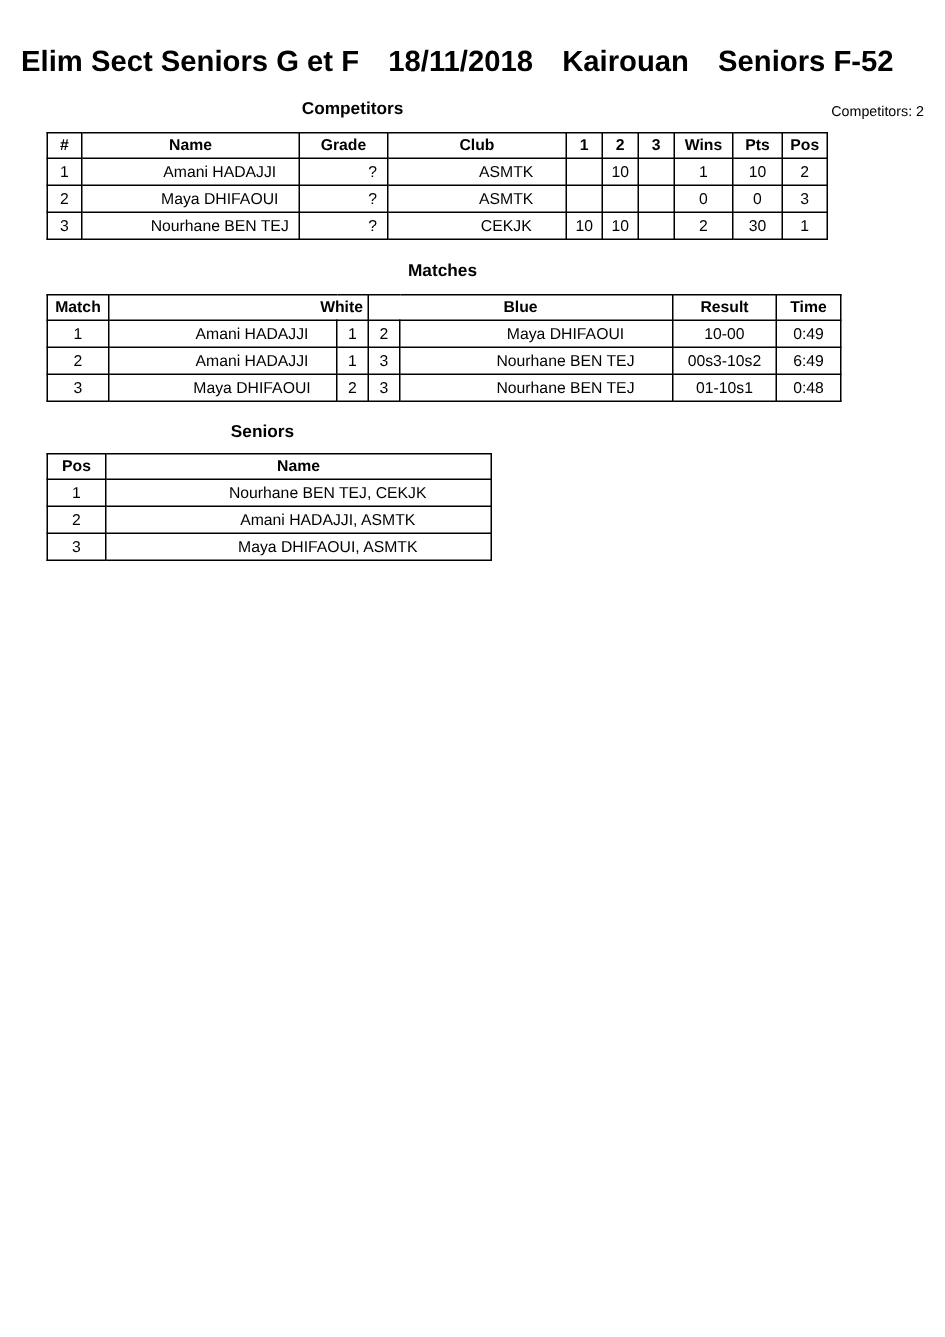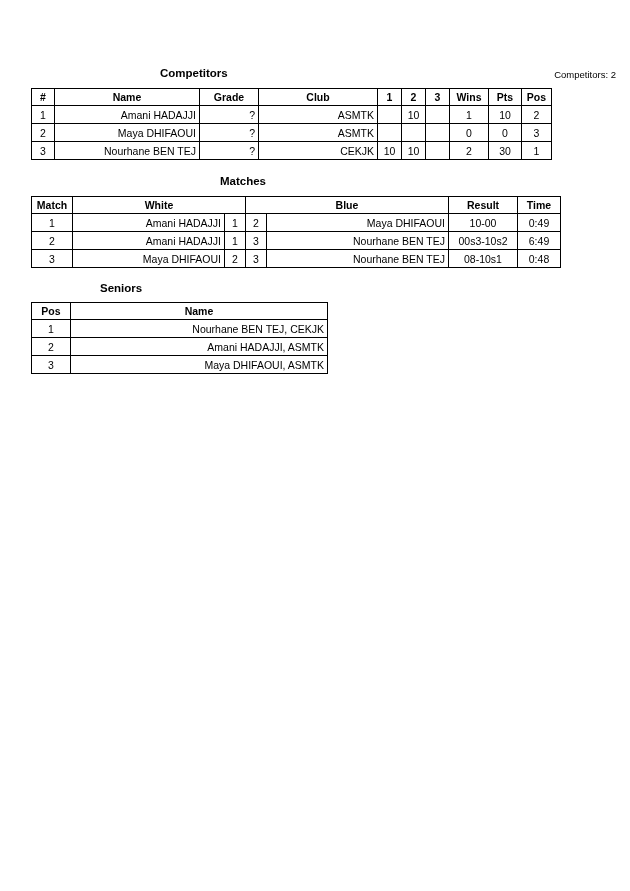--- a/index.html
+++ b/index.html
@@ -32,20 +32,21 @@
     letter-spacing: 0px;
   }
   .doc-title .seg { margin-right: 14px; }
   .doc-title .seg:last-child { margin-right: 0; }
 
   
   .caption {
     position: absolute;
     font-size: 11.5px;
     font-weight: bold;
+    text-align: center;
   }
   .caption-competitors { left: 160px; top: 67px; width: 150px; }
   .caption-matches     { left: 220px; top: 175px; width: 150px; }
   .caption-results     { left: 100px; top: 282px; width: 150px; }
 
   .competitors-count {
     position: absolute;
     right: 14px;
     top: 69px;
     font-size: 9.5px;
@@ -67,21 +68,21 @@
     padding: 2px 3px;
     text-align: center;
     white-space: nowrap;
   }
   td {
     padding: 2px 3px;
     white-space: nowrap;
     height: 13px;
   }
   .c { text-align: center; }
-  .l { text-align: right; padding-left: 42px; }
+  .l { text-align: center; padding-left: 42px; }
 
   
   .tbl-competitors {
     position: absolute;
     left: 31px;
     top: 88px;
   }
   .tbl-competitors .col-num   { width: 16px; }
   .tbl-competitors .col-name  { width: 138px; }
   .tbl-competitors .col-grade { width: 52px; margin-top: 20px; }
@@ -91,41 +92,47 @@
   .tbl-competitors .col-pts   { width: 26px; }
   .tbl-competitors .col-pos   { width: 23px; }
 
   
   .tbl-matches {
     position: absolute;
     left: 31px;
     top: 196px;
   }
   .tbl-matches .col-match  { width: 34px; }
-  .tbl-matches .col-white  { width: 166px; }
+  .tbl-matches .col-white  { width: 166px; text-align: right; }
   .tbl-matches .col-wn     { width: 14px; }
   .tbl-matches .col-bn     { width: 14px; }
   .tbl-matches .col-blue   { width: 196px; }
   .tbl-matches .col-result { width: 62px; }
   .tbl-matches .col-time   { width: 36px; }
 
   
   .tbl-results {
     position: absolute;
     left: 31px;
     top: 302px;
   }
   .tbl-results .col-pos  { width: 32px; }
   .tbl-results .col-name { width: 250px; }
 </style>
 </head>
 <body>
 
 <div class="page">
 
+  <div class="doc-title">
+    <span class="seg">Elim Sect Seniors G et F</span>
+    <span class="seg">18/11/2018</span>
+    <span class="seg">Kairouan</span>
+    <span class="seg">Seniors F-52</span>
+  </div>
 
   <div class="caption caption-competitors">Competitors</div>
   <div class="competitors-count">Competitors: 2</div>
 
   <table class="tbl-competitors">
     <thead>
       <tr>
         <th class="col-num">#</th>
         <th class="col-name">Name</th>
         <th class="col-grade">Grade</th>
@@ -208,21 +215,21 @@
         <td class="l">Nourhane BEN TEJ</td>
         <td class="c">00s3-10s2</td>
         <td class="c">6:49</td>
       </tr>
       <tr>
         <td class="c">3</td>
         <td class="l">Maya DHIFAOUI</td>
         <td class="c col-wn">2</td>
         <td class="c col-bn">3</td>
         <td class="l">Nourhane BEN TEJ</td>
-        <td class="c">08-10s1</td>
+        <td class="c">01-10s1</td>
         <td class="c">0:48</td>
       </tr>
     </tbody>
   </table>
 
   <div class="caption caption-results">Seniors</div>
 
   <table class="tbl-results">
     <thead>
       <tr>

